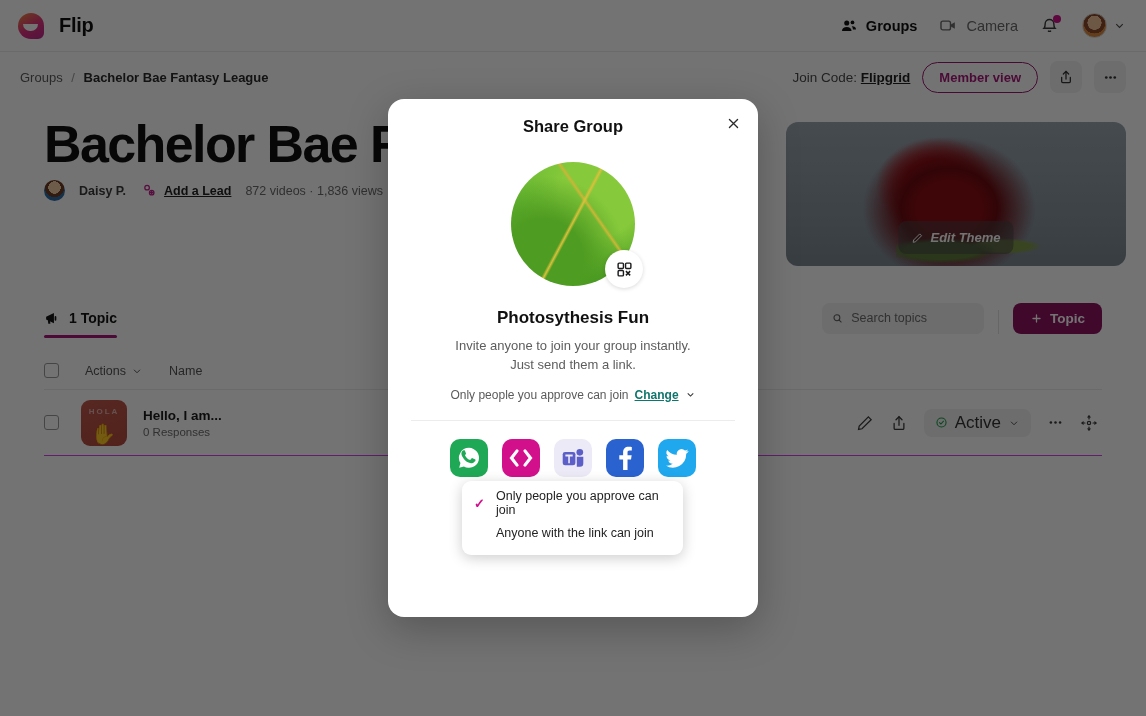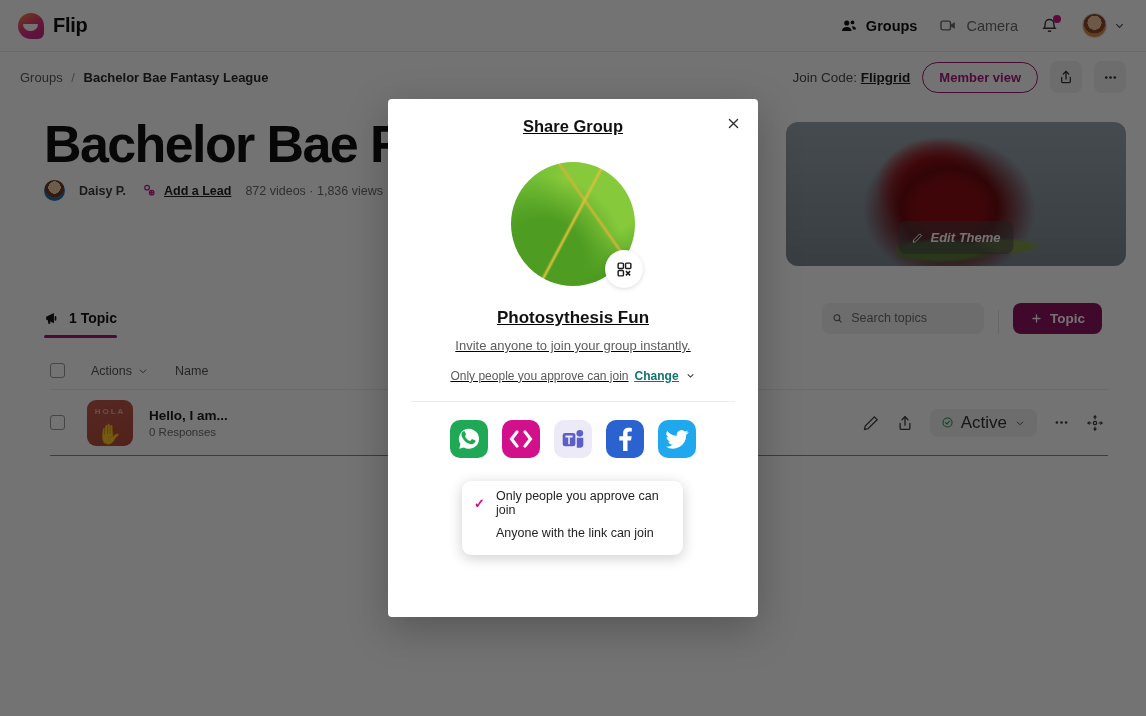--- a/index.html
+++ b/index.html
@@ -17,21 +17,21 @@
     background: rgba(0,0,0,0.55);
     z-index: 50;
   }
 
   
   .topnav {
     position: absolute; top: 0; left: 0; width: 1146px; height: 52px;
     display: flex; align-items: center; background: #fff;
     border-bottom: 1px solid #eceaea;
   }
-  .brand { display: flex; align-items: center; gap: 9px; margin-left: 18px; }
+  .brand { display: flex; align-items: center; gap: 15px; margin-left: 18px; }
   .brand-logo {
     width: 26px; height: 26px; position: relative;
     background: linear-gradient(150deg,#f08a3c 0%,#e0317f 55%,#b82b8d 100%);
     border-radius: 50% 50% 6px 50%;
   }
   .brand-logo::after{
     content:""; position:absolute; left:5px; top:11px; width:15px; height:7px;
     background:#fff; border-radius: 0 0 9px 9px;
   }
   .brand-name { font-size: 20px; font-weight: 700; letter-spacing: -0.3px; color: #111; }
@@ -135,21 +135,21 @@
   .search-box input::placeholder { color: #6d6d6d; }
   .vline { width: 1px; height: 24px; background: #e2e2e2; }
   .topic-btn {
     display: flex; align-items: center; gap: 7px;
     background: #8f1260; color: #fff; border: none; border-radius: 8px;
     height: 31px; padding: 0 17px; font-size: 13.5px; font-weight: 600; cursor: pointer;
     font-family: inherit;
   }
 
   
-  .table { position: absolute; top: 352px; left: 50px; width: 1058px; }
+  .table { position: absolute; top: 352px; left: 44px; width: 1058px; }
   .thead {
     display: flex; align-items: center; height: 38px;
     border-bottom: 1px solid #eaeaea; font-size: 12.5px; color: #555;
   }
   .cb {
     width: 15px; height: 15px; border: 1.5px solid #9a9a9a; border-radius: 3px;
     background: #fff; cursor: pointer; flex: none;
   }
   .th-actions { display: flex; align-items: center; gap: 5px; margin-left: 26px; cursor: pointer; }
   .th-name { margin-left: 26px; }
@@ -174,23 +174,22 @@
   .status-chip {
     display: flex; align-items: center; gap: 7px; background: #f1f1f1;
     border-radius: 8px; height: 28px; padding: 0 11px; font-size: 17px; color: #333;
     cursor: pointer;
   }
 
   
   .modal {
     position: absolute; z-index: 100;
     left: 388px; top: 99px; width: 370px; height: 518px;
-    background: #fff; border-radius: 4px;
+    background: #fff; border-radius: 16px;
     box-shadow: 0 12px 40px rgba(0,0,0,0.25);
-    text-decoration: underline;
   }
   .modal-title {
     text-align: center; font-size: 16.5px; font-weight: 700; color: #111; padding-top: 18px;
   }
   .modal-close {
     position: absolute; right: 14px; top: 13px; width: 22px; height: 22px;
     display: flex; align-items: center; justify-content: center; cursor: pointer;
     border: none; background: transparent; color: #2b2b2b;
   }
   .avatar-big-wrap { position: relative; width: 124px; height: 124px; margin: 26px auto 0; }
@@ -450,20 +449,21 @@
           <rect x="13.5" y="3" width="7.5" height="7.5" rx="1.4" fill="none" stroke="#1b1b1b" stroke-width="2"></rect>
           <rect x="3" y="13.5" width="7.5" height="7.5" rx="1.4" fill="none" stroke="#1b1b1b" stroke-width="2"></rect>
           <path d="M14 14.3l6 6M20 14.3l-6 6" stroke="#1b1b1b" stroke-width="2.1" fill="none"></path>
         </svg>
       </div>
     </div>
 
     <div class="modal-group-name">Photosythesis Fun</div>
     <div class="modal-sub">
       <div>Invite anyone to join your group instantly.</div>
+      <div>Just send them a link.</div>
     </div>
 
 
     <div class="privacy-row">
       <span>Only people you approve can join</span>
       <span class="privacy-change">Change</span>
       <svg width="11" height="11" viewBox="0 0 24 24" fill="none" stroke="#333" stroke-width="2.2">
         <path d="M6 9.5l6 6 6-6"></path>
       </svg>
     </div>

